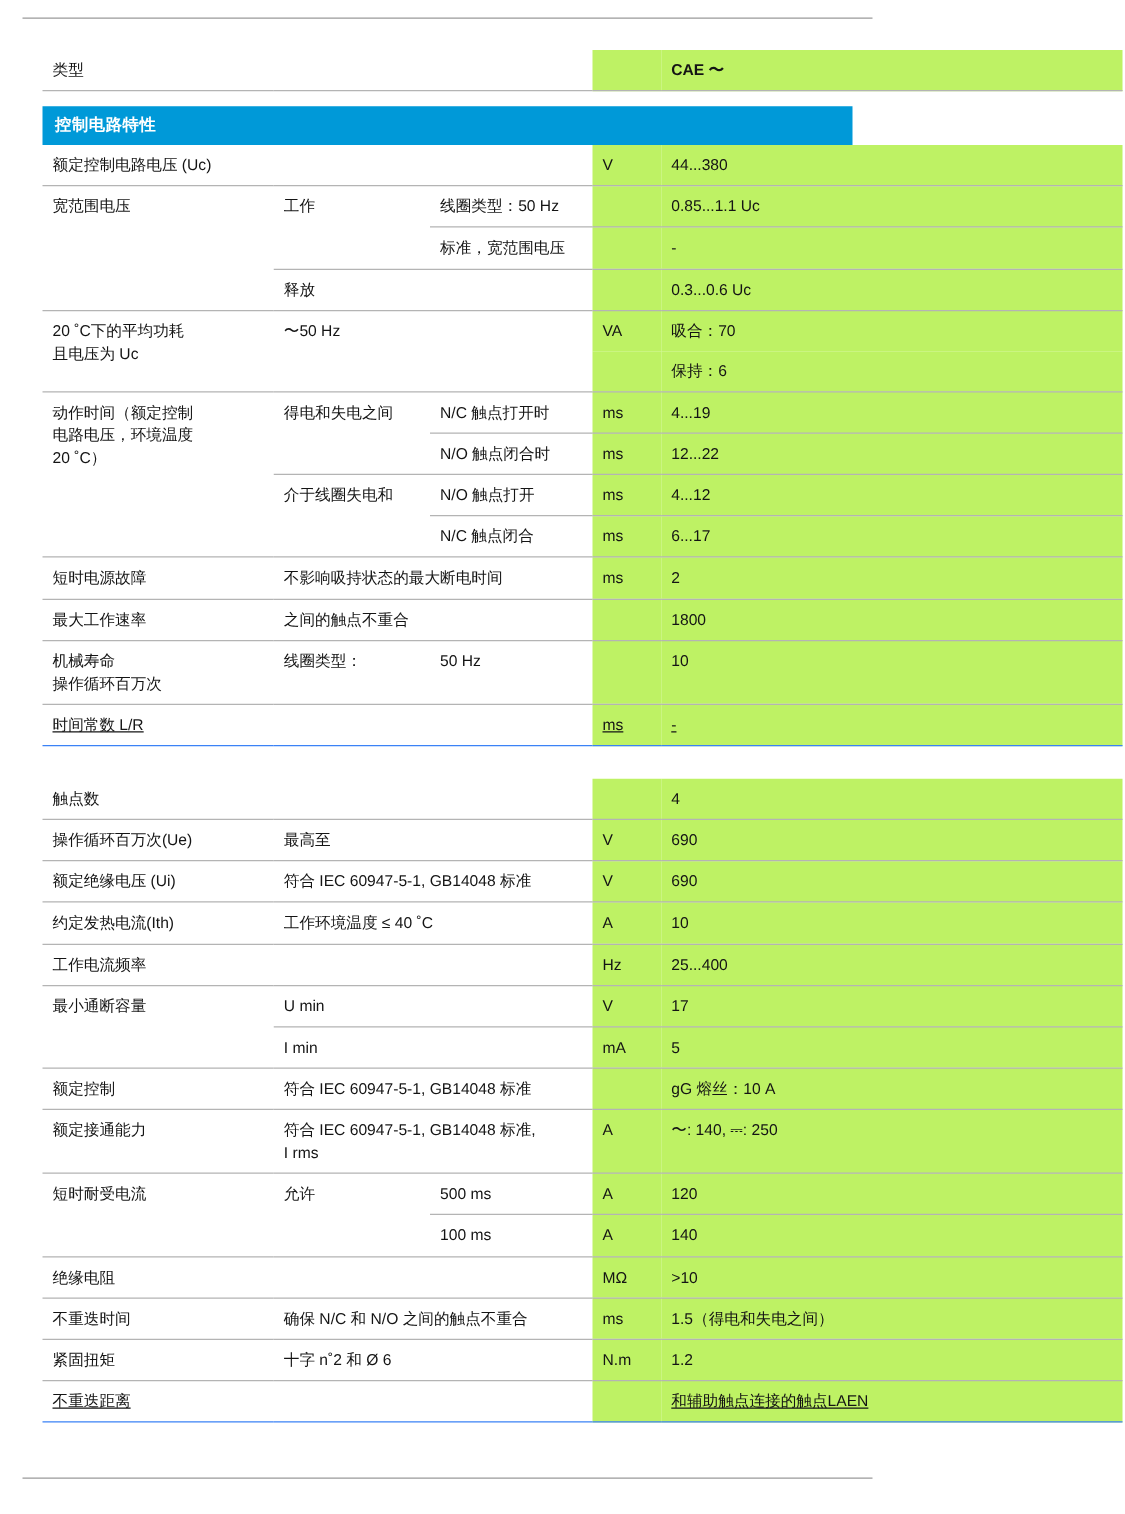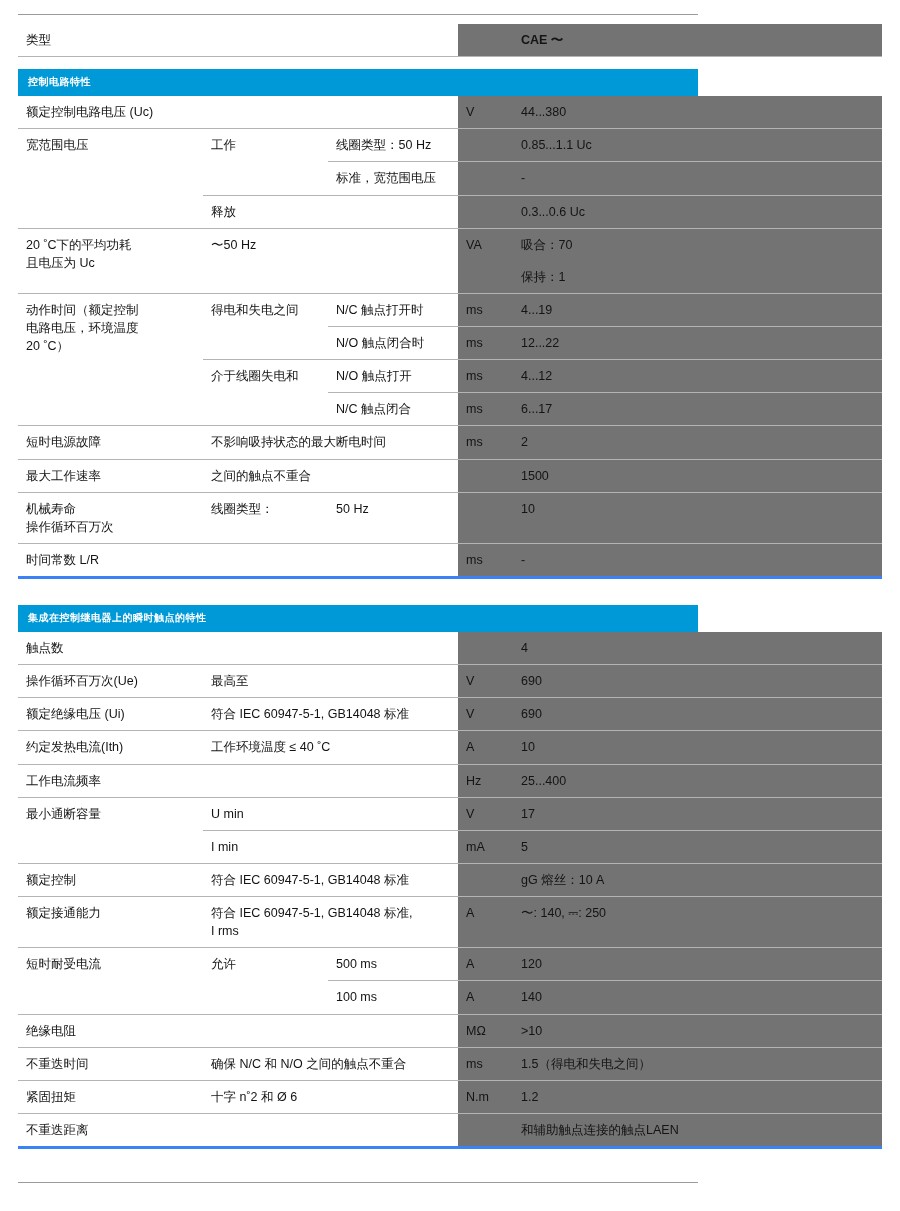--- a/index.html
+++ b/index.html
@@ -6,21 +6,21 @@
   html, body {
     margin: 0; padding: 0;
     background: #ffffff;
     font-family: "Liberation Sans", sans-serif;
   }
   .page {
     width: 716px;
     min-height: 1211px;
     position: relative;
     background: #fff;
-    padding: 0;
+    padding: 16px;
   }
   .rule-top {
     position: absolute;
     left: 18px; right: 18px; top: 14px;
     height: 1px;
     background: #9a9a9a;
   }
   .content {
     padding: 24px 18px 0 18px;
   }
@@ -37,28 +37,28 @@
     padding: 7px 6px 7px 8px;
     line-height: 1.45;
   }
   
   col.c1 { width: 185px; }
   col.c2 { width: 125px; }
   col.c3 { width: 130px; }
   col.c4 { width: 55px; }
   col.c5 { width: 369px; }
 
-  .shade { background: #737373; }
+  .shade { background: #bef264; }
   .bline { border-bottom: 1px solid #b4b4b4; }
-  .bline-dark { border-bottom: 3px solid #3b82f6; }
+  .bline-dark { border-bottom: 1px solid #3b82f6; text-decoration: underline; }
 
   .sect-head {
     background: #0099d8;
     color: #ffffff;
-    font-size: 10px;
+    font-size: 13px;
     font-weight: bold;
     padding: 6px 10px 7px 10px;
     letter-spacing: .5px;
   }
 
   .gap {
     height: 26px;
   }
 
   .val { padding-left: 10px; }
@@ -141,21 +141,21 @@
         <tr>
           <td rowspan="2" class="bline" style="white-space:pre-line">20 ˚C下的平均功耗
 且电压为 Uc</td>
           <td rowspan="2" class="bline">〜50 Hz</td>
           <td rowspan="2" class="bline"></td>
           <td class="shade unit">VA</td>
           <td class="shade val">吸合：70</td>
         </tr>
         <tr>
           <td class="shade bline unit"></td>
-          <td class="shade bline val">保持：1</td>
+          <td class="shade bline val">保持：6</td>
         </tr>
 
         <tr>
           <td rowspan="4" class="bline" style="white-space:pre-line">动作时间（额定控制
 电路电压，环境温度
 20 ˚C）</td>
           <td rowspan="2" class="bline">得电和失电之间</td>
           <td class="bline">N/C 触点打开时</td>
           <td class="shade bline unit">ms</td>
           <td class="shade bline val">4...19</td>
@@ -180,21 +180,21 @@
         <tr>
           <td class="bline">短时电源故障</td>
           <td colspan="2" class="bline">不影响吸持状态的最大断电时间</td>
           <td class="shade bline unit">ms</td>
           <td class="shade bline val">2</td>
         </tr>
         <tr>
           <td class="bline">最大工作速率</td>
           <td colspan="2" class="bline">之间的触点不重合</td>
           <td class="shade bline unit"></td>
-          <td class="shade bline val">1500</td>
+          <td class="shade bline val">1800</td>
         </tr>
         <tr>
           <td class="bline" style="white-space:pre-line">机械寿命
 操作循环百万次</td>
           <td class="bline">线圈类型：</td>
           <td class="bline">50 Hz</td>
           <td class="shade bline unit"></td>
           <td class="shade bline val">10</td>
         </tr>
         <tr>
@@ -202,21 +202,20 @@
           <td class="bline-dark"></td>
           <td class="bline-dark"></td>
           <td class="shade bline-dark unit">ms</td>
           <td class="shade bline-dark val">-</td>
         </tr>
       </tbody>
     </table>
 
     <div class="gap"></div>
 
-    <div class="sect-head">集成在控制继电器上的瞬时触点的特性</div>
     <table class="spec">
       <colgroup>
           <col class="c1">
           <col class="c2">
           <col class="c3">
           <col class="c4">
           <col class="c5">
         </colgroup>
       <tbody>
         <tr>

